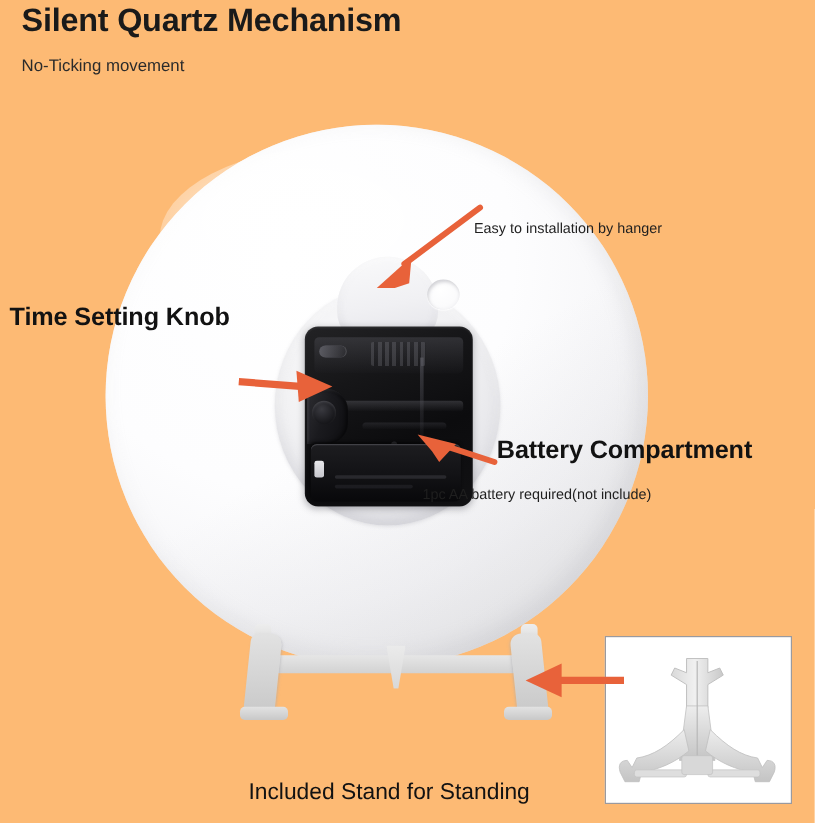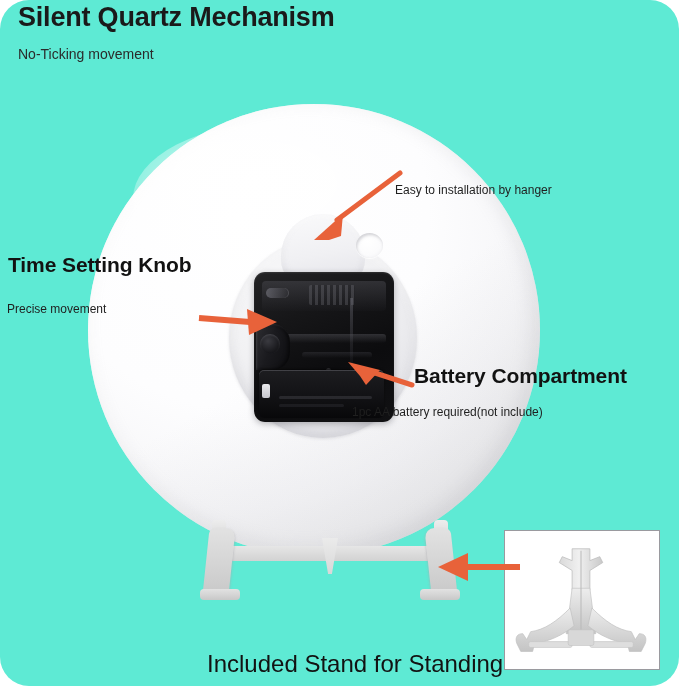--- a/index.html
+++ b/index.html
@@ -8,23 +8,22 @@
     background: #ffffff;
   }
   body {
     font-family: "Liberation Sans", sans-serif;
     -webkit-font-smoothing: antialiased;
   }
   #page {
     position: relative;
     width: 679px;
     height: 686px;
-    background: #5eead4;
+    background: #fdba74;
     overflow: hidden;
-    border-radius: 29px;
   }
 
   
   .title {
     position: absolute;
     left: 18px;
     top: 2px;
     font-size: 27px;
     font-weight: 700;
     color: #1a1a1a;
@@ -52,21 +51,21 @@
     position: absolute;
     font-size: 12px;
     font-weight: 400;
     color: #1f1f1f;
     white-space: nowrap;
   }
   .bottom-caption {
     position: absolute;
     left: 207px;
     top: 650px;
-    font-size: 24px;
+    font-size: 19px;
     font-weight: 400;
     color: #121212;
     white-space: nowrap;
   }
 
   
   #callout-nail-slot-title   { left: 408px; top: 140px; }
   #callout-nail-slot-sub     { left: 395px; top: 183px; }
   #callout-knob-title        { left: 8px;   top: 253px; }
   #callout-knob-sub          { left: 7px;   top: 302px; }
@@ -417,21 +416,20 @@
 
       <rect x="24" y="112" width="44" height="6" rx="2" fill="#dedede" stroke="#c4c4c4" stroke-width="0.6"></rect>
       <rect x="86" y="112" width="44" height="6" rx="2" fill="#dedede" stroke="#c4c4c4" stroke-width="0.6"></rect>
       <rect x="64" y="100" width="26" height="16" rx="2" fill="#d8d8d8" stroke="#c2c2c2" stroke-width="0.6"></rect>
     </svg>
   </div>
 
   <div class="callout-sub" id="callout-nail-slot-sub">Easy to installation by hanger</div>
 
   <div class="callout-title" id="callout-knob-title">Time Setting Knob</div>
-  <div class="callout-sub" id="callout-knob-sub">Precise movement</div>
 
   <div class="callout-title" id="callout-battery-title">Battery Compartment</div>
   <div class="callout-sub" id="callout-battery-sub">1pc AA battery required(not include)</div>
 
   <div class="bottom-caption">Included Stand for Standing</div>
 
   <svg class="arrows" viewBox="0 0 679 686">
 
     <g>
       <line x1="400" y1="173" x2="337" y2="220" stroke="#E8623A" stroke-width="5" stroke-linecap="round"></line>

